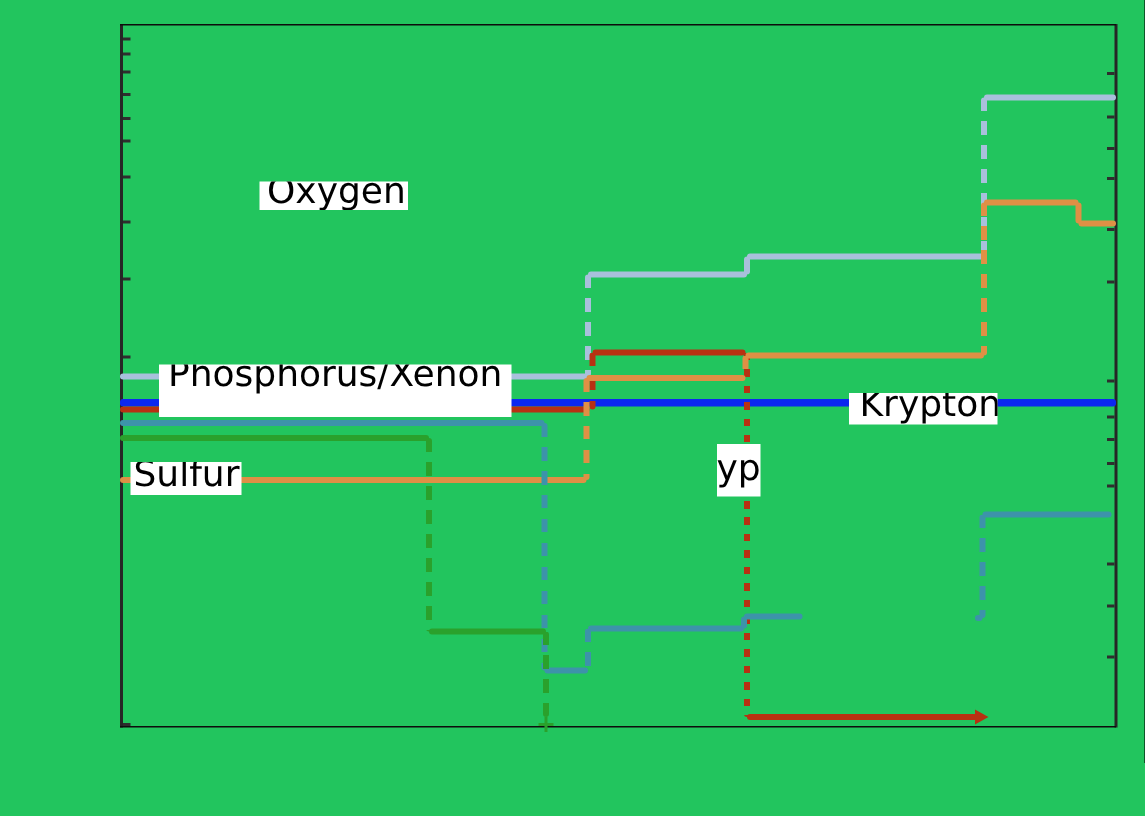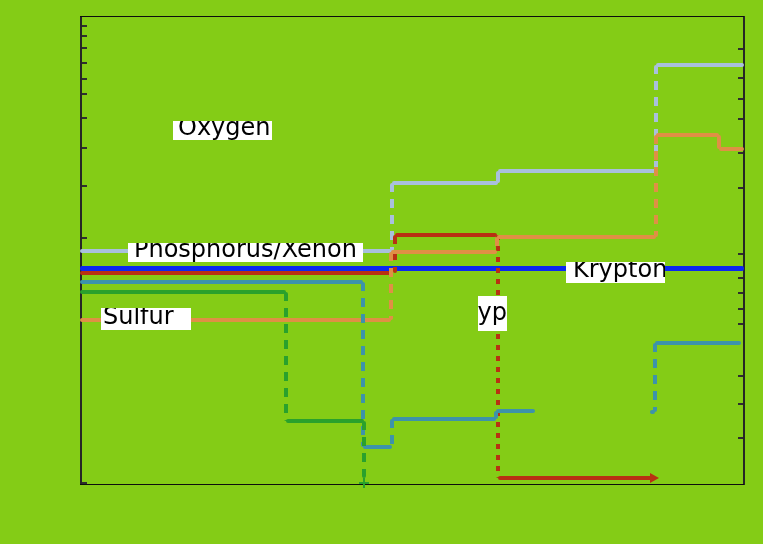--- a/index.html
+++ b/index.html
@@ -1,16 +1,16 @@
 <!DOCTYPE html>
 <html><head>
 <meta charset="utf-8">
 <style>
   html,body{margin:0;padding:0;background:#000;}
-  #figure{position:relative;width:763px;height:544px;background:#84cc16;overflow:hidden;
+  #figure{position:relative;width:763px;height:544px;background:#22c55e;overflow:hidden;
           font-family:"DejaVu Sans","Liberation Sans",sans-serif;}
   .spine{position:absolute;background:#262626;}
   .spine.faint{background:#0d0d0d;}
   .tick{position:absolute;width:5px;height:2px;background:#2e2e2e;}
   .seg{position:absolute;border-radius:2px;}
   .chart-label{position:absolute;background:#ffffff;overflow:hidden;z-index:5;}
   .chart-label span{position:absolute;display:block;white-space:nowrap;
           font-size:24px;line-height:1.15;color:#000;}
   .marker{position:absolute;z-index:3;}
 </style>
@@ -90,25 +90,25 @@
     </div>
   <div id="markers">
       <div class="marker" style="left: 650px; top: 473px; width: 0px; height: 0px; border-left: 9px solid rgb(184, 49, 18); border-top: 5px solid transparent; border-bottom: 5px solid transparent;"></div>
       <div class="marker" style="left: 359px; top: 482px; width: 10px; height: 2px; background: rgb(42, 161, 44);"></div>
       <div class="marker" style="left: 363px; top: 478px; width: 2px; height: 10px; background: rgb(42, 161, 44);"></div>
     </div>
 
   <div class="chart-label" style="left: 173px; top: 121px; width: 99px; height: 19px;">
     <span style="left: 5px; top: -7px;">Oxygen</span>
   </div>
-  <div class="chart-label" style="left: 128px; top: 243px; width: 235px; height: 19px; text-decoration: underline;">
+  <div class="chart-label" style="left: 106px; top: 243px; width: 235px; height: 35px; text-decoration: underline;">
     <span style="left: 6px; top: -7px;">Phosphorus/Xenon</span>
   </div>
   <div class="chart-label" style="left: 566px; top: 262px; width: 99px; height: 21px;">
     <span style="left: 7px; top: -6px;">Krypton</span>
   </div>
-  <div class="chart-label" style="left: 101px; top: 308px; width: 90px; height: 22px;">
+  <div class="chart-label" style="left: 87px; top: 308px; width: 74px; height: 22px;">
     <span style="left: 2px; top: -5px;">Sulfur</span>
   </div>
   <div class="chart-label" style="left: 478px; top: 296px; width: 29px; height: 35px;">
     <span style="left: -26px; top: 3px;">Krypton</span>
   </div>
 </div>
 
 </body></html>

